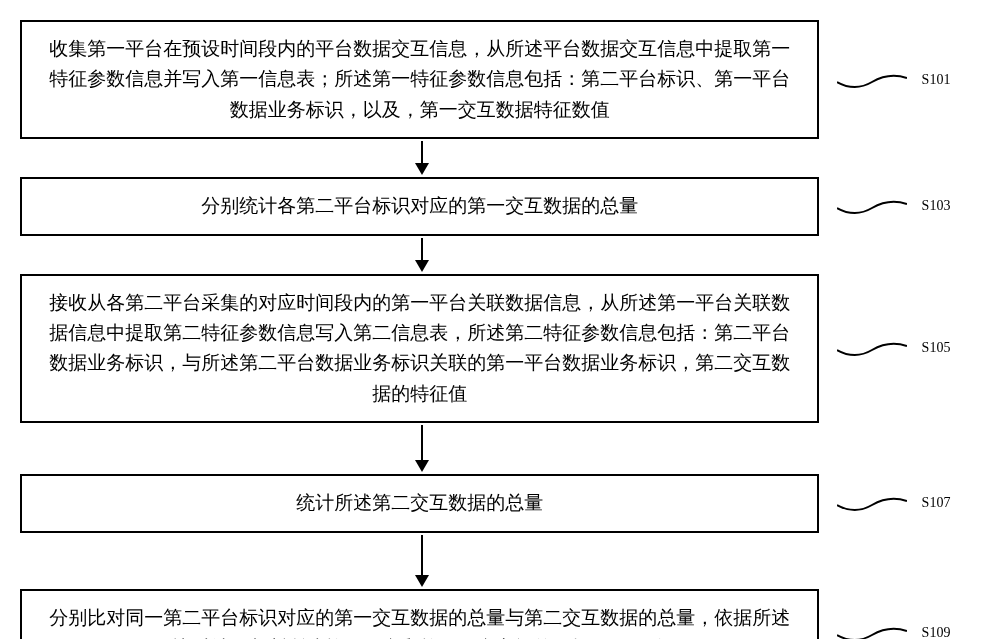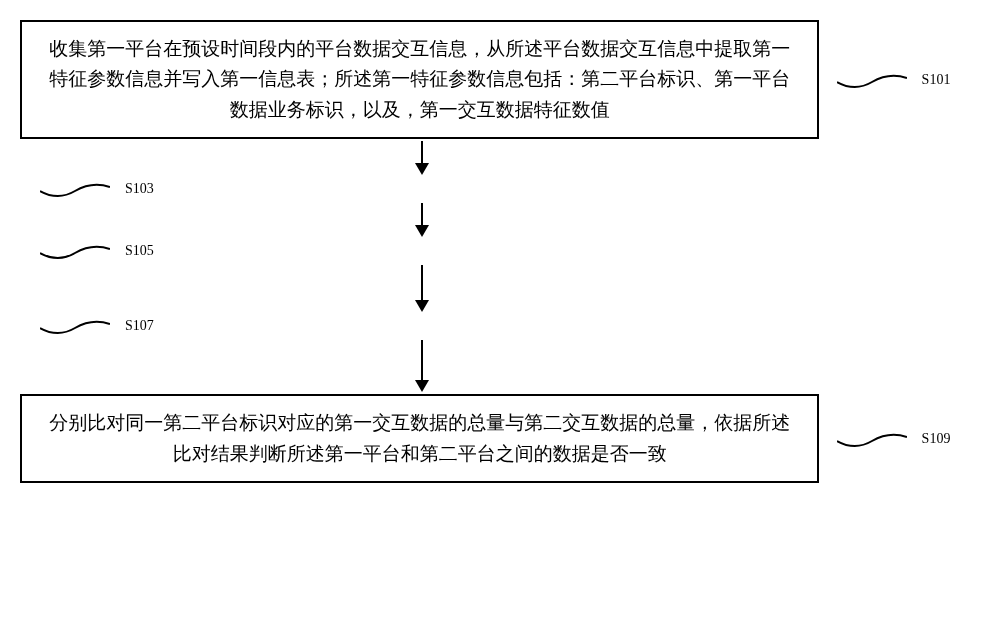--- a/index.html
+++ b/index.html
@@ -90,54 +90,57 @@
 
   <div class="arrow-wrapper">
     <div class="arrow">
       <div class="arrow-line" style="height:22px"></div>
       <div class="arrow-head"></div>
     </div>
     <div class="arrow-spacer-right"></div>
   </div>
 
   <div class="step-row">
+    <div class="box">分别统计各第二平台标识对应的第一交互数据的总量</div>
     <div class="connector-cell">
       <svg class="curve" viewBox="0 0 70 24">
         <path d="M 0 14 Q 18 24, 35 14 T 70 10" stroke="#000" stroke-width="2" fill="none"></path>
       </svg>
     </div>
     <div class="label-cell">S103</div>
   </div>
 
   <div class="arrow-wrapper">
     <div class="arrow">
       <div class="arrow-line" style="height:22px"></div>
       <div class="arrow-head"></div>
     </div>
     <div class="arrow-spacer-right"></div>
   </div>
 
   <div class="step-row">
+    <div class="box">接收从各第二平台采集的对应时间段内的第一平台关联数据信息，从所述第一平台关联数据信息中提取第二特征参数信息写入第二信息表，所述第二特征参数信息包括：第二平台数据业务标识，与所述第二平台数据业务标识关联的第一平台数据业务标识，第二交互数据的特征值</div>
     <div class="connector-cell">
       <svg class="curve" viewBox="0 0 70 24">
         <path d="M 0 14 Q 18 24, 35 14 T 70 10" stroke="#000" stroke-width="2" fill="none"></path>
       </svg>
     </div>
     <div class="label-cell">S105</div>
   </div>
 
   <div class="arrow-wrapper">
     <div class="arrow">
       <div class="arrow-line" style="height:35px"></div>
       <div class="arrow-head"></div>
     </div>
     <div class="arrow-spacer-right"></div>
   </div>
 
   <div class="step-row">
+    <div class="box">统计所述第二交互数据的总量</div>
     <div class="connector-cell">
       <svg class="curve" viewBox="0 0 70 24">
         <path d="M 0 14 Q 18 24, 35 14 T 70 10" stroke="#000" stroke-width="2" fill="none"></path>
       </svg>
     </div>
     <div class="label-cell">S107</div>
   </div>
 
   <div class="arrow-wrapper">
     <div class="arrow">

